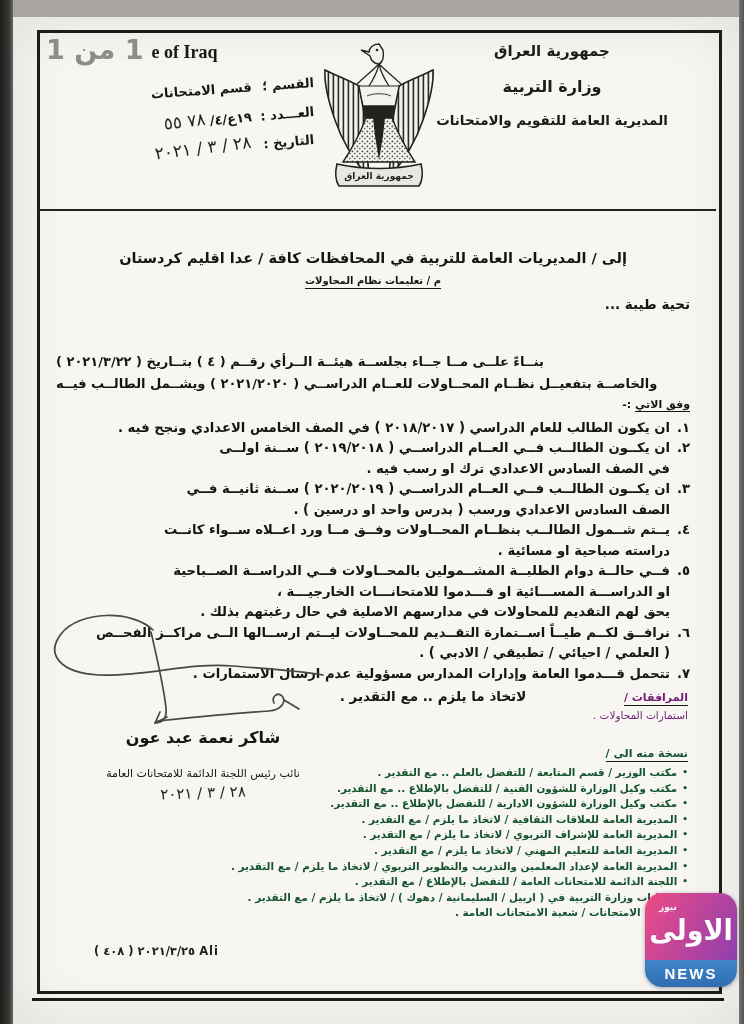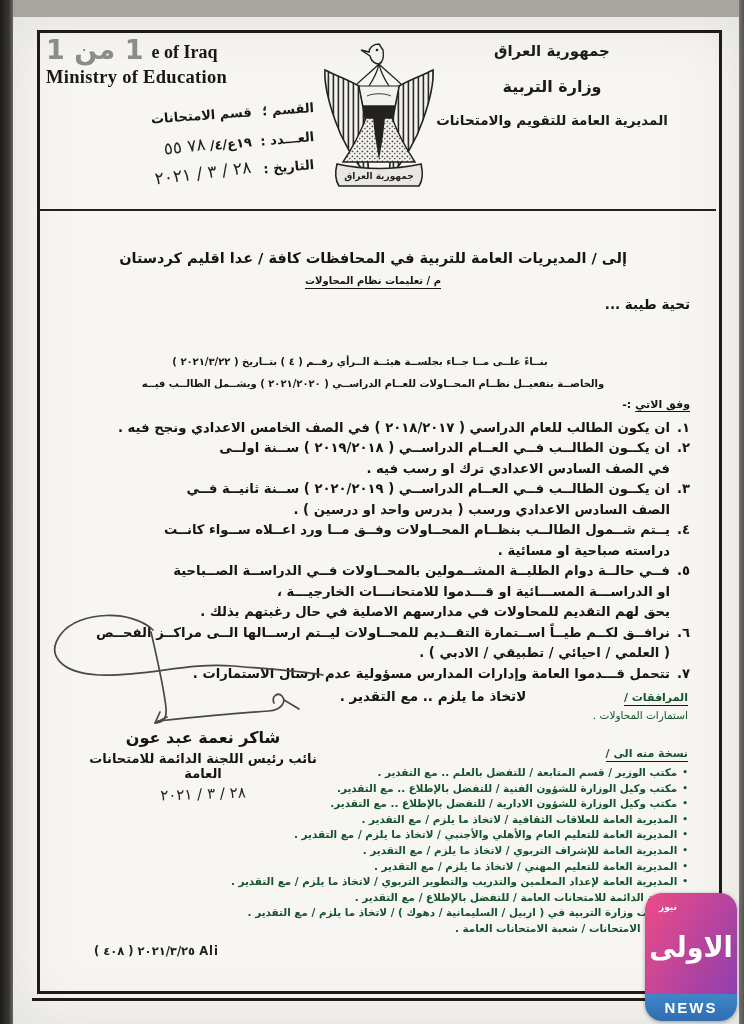--- a/index.html
+++ b/index.html
@@ -36,52 +36,52 @@
   .row-date{margin-top:8px;transform:rotate(-5deg);transform-origin:right;}
   .hand{display:inline-block;font-weight:400;font-size:17px;letter-spacing:3px;transform:rotate(-2deg);color:#232220;}
   .lbl{display:inline-block;min-width:58px;}
 
   
   .doc-body{position:absolute;right:54px;left:56px;top:250px;direction:rtl;color:#161514;}
   .to-line{text-align:center;font-weight:bold;font-size:14.5px;margin-bottom:9px;}
   .subject{text-align:center;font-weight:bold;font-size:10px;margin-bottom:10px;}
   .subject span{border-bottom:1.6px solid #161514;padding-bottom:2px;}
   .greeting{font-weight:bold;font-size:13.5px;margin-bottom:21px;}
-  .intro{font-weight:bold;font-size:10px;line-height:21.5px;white-space:pre-line;text-align:center;text-indent:26px;margin-top:39px;}
+  .intro{font-weight:bold;font-size:13px;line-height:21.5px;white-space:pre-line;text-align:left;text-indent:26px;margin-top:39px;}
   .followup{font-weight:bold;font-size:11px;line-height:21.5px;}
   .followup .u{border-bottom:1.6px solid #161514;}
   .items{margin-top:2px;}
   .item{position:relative;padding-right:20px;font-weight:bold;font-size:13.2px;line-height:20.5px;}
   .item .num{position:absolute;right:0;top:0;}
   .item .txt{white-space:pre-line;display:block;text-align:right;}
   .closing{text-align:center;font-weight:bold;font-size:13.5px;margin-top:4px;margin-left:120px;}
 
   
-  .attachments{position:absolute;right:56px;top:686px;direction:rtl;text-align:right;color:#14532d;}
+  .attachments{position:absolute;right:56px;top:686px;direction:rtl;text-align:right;color:#701a75;}
   .attachments .a1{font-size:11px;font-weight:bold;border-bottom:1.4px solid #1b1a19;display:inline-block;padding-bottom:1px;}
   .attachments .a2{font-size:10.5px;margin-top:3px;}
 
   
   .sig-block{position:absolute;left:88px;top:728px;width:230px;text-align:center;direction:rtl;color:#161514;}
   .sig-name{font-weight:bold;font-size:16px;}
-  .sig-title{font-size:13px;font-weight:bold;margin-top:4px;}
+  .sig-title{font-size:11px;font-weight:normal;margin-top:20px;}
   .sig-date{margin-top:4px;font-size:15px;letter-spacing:4px;font-weight:400;transform:rotate(-2deg);color:#26241f;direction:rtl;}
   .scribble{position:absolute;left:35px;top:596px;width:305px;height:148px;pointer-events:none;}
 
   
   .copies{position:absolute;right:56px;top:742px;width:420px;direction:rtl;text-align:right;color:#14532d;}
   .copies-heading{font-size:11px;font-weight:bold;border-bottom:1.4px solid #1b1a19;display:inline-block;padding-bottom:1px;margin-bottom:3px;}
   .copy-item{font-size:10.4px;font-weight:bold;line-height:15.6px;white-space:nowrap;}
   .copy-item .blt{display:inline-block;margin-left:5px;font-size:9px;vertical-align:1px;}
 
   
   .footer-stamp{position:absolute;left:94px;top:944px;direction:ltr;font-weight:bold;font-size:11.5px;letter-spacing:1px;color:#21201e;}
 
   
-  .news-logo{position:absolute;left:645px;top:893px;width:92px;height:128px;border-radius:17px;overflow:hidden;
+  .news-logo{position:absolute;left:645px;top:893px;width:92px;height:94px;border-radius:17px;overflow:hidden;
              display:flex;flex-direction:column;box-shadow:0 1px 4px rgba(0,0,0,.35);}
   .logo-top{flex:1;display:flex;align-items:center;justify-content:center;position:relative;}
   .logo-ar-small{position:absolute;top:9px;left:14px;color:#fff;font-size:9px;font-weight:bold;}
   .logo-ar-main{color:#fff;font-size:27px;font-weight:bold;margin-top:8px;transform:scaleY(1.05);}
   .logo-band{height:27px;display:flex;align-items:center;justify-content:center;}
   .logo-latin{color:#fff;font-weight:bold;font-size:15px;letter-spacing:2px;font-family:"Liberation Sans",sans-serif;}
 </style>
 </head>
 <body>
 
@@ -132,21 +132,20 @@
 
     <path d="M26,124 C24,132 24,140 28,146 L108,146 C112,140 112,132 110,124 C82,130 54,130 26,124 Z" fill="#e9e7e2" stroke="#23221f" stroke-width="1.6"></path>
     <text x="68" y="139" text-anchor="middle" font-size="9" font-weight="bold" fill="#23221f">جمهورية العراق</text>
   </svg>
 
   <div class="hdr-left">
     <div class="counter-row">
       <div class="page-counter">1 من 1</div>
       <div class="country-en">e of Iraq</div>
     </div>
-    <div class="ministry-en">Ministry of Education</div>
     <div class="ar-row row-dept">
       <span class="lbl">القسم ؛</span>
       <span>قسم الامتحانات</span>
     </div>
     <div class="ar-row row-no">
       <span class="lbl">العـــدد :</span>
       <span>١٩ع/٤/</span>
       <span class="hand">٧٨ ٥٥</span>
     </div>
     <div class="ar-row row-date">
@@ -224,21 +223,20 @@
     <div class="sig-date">٢٨ / ٣ / ٢٠٢١</div>
   </div>
 
   <div class="copies">
     <div><span class="copies-heading">نسخة منه الى /</span></div>
     <div id="copies-list">
         <div class="copy-item"><span class="blt">•</span><span>مكتب الوزير / قسم المتابعة / للتفضل بالعلم .. مع التقدير .</span></div>
         <div class="copy-item"><span class="blt">•</span><span>مكتب وكيل الوزارة للشؤون الفنية / للتفضل بالإطلاع .. مع التقدير.</span></div>
         <div class="copy-item"><span class="blt">•</span><span>مكتب وكيل الوزارة للشؤون الادارية / للتفضل بالإطلاع .. مع التقدير.</span></div>
         <div class="copy-item"><span class="blt">•</span><span>المديرية العامة للعلاقات الثقافية / لاتخاذ ما يلزم / مع التقدير .</span></div>
-        <div class="copy-item"><span class="blt">•</span><span>المديرية العامة للتعليم العام والأهلي والأجنبي / لاتخاذ ما يلزم / مع التقدير .</span></div>
         <div class="copy-item"><span class="blt">•</span><span>المديرية العامة للإشراف التربوي / لاتخاذ ما يلزم / مع التقدير .</span></div>
         <div class="copy-item"><span class="blt">•</span><span>المديرية العامة للتعليم المهني / لاتخاذ ما يلزم / مع التقدير .</span></div>
         <div class="copy-item"><span class="blt">•</span><span>المديرية العامة لإعداد المعلمين والتدريب والتطوير التربوي / لاتخاذ ما يلزم / مع التقدير .</span></div>
         <div class="copy-item"><span class="blt">•</span><span>اللجنة الدائمة للامتحانات العامة / للتفضل بالإطلاع / مع التقدير .</span></div>
         <div class="copy-item"><span class="blt">•</span><span>ممثليات وزارة التربية في ( اربيل / السليمانية / دهوك ) / لاتخاذ ما يلزم / مع التقدير .</span></div>
         <div class="copy-item"><span class="blt">•</span><span>مديرية الامتحانات / شعبة الامتحانات العامة .</span></div>
       </div>
   </div>
 
   <div class="footer-stamp">( ٤٠٨ ) ٢٠٢١/٣/٢٥ Ali</div>

